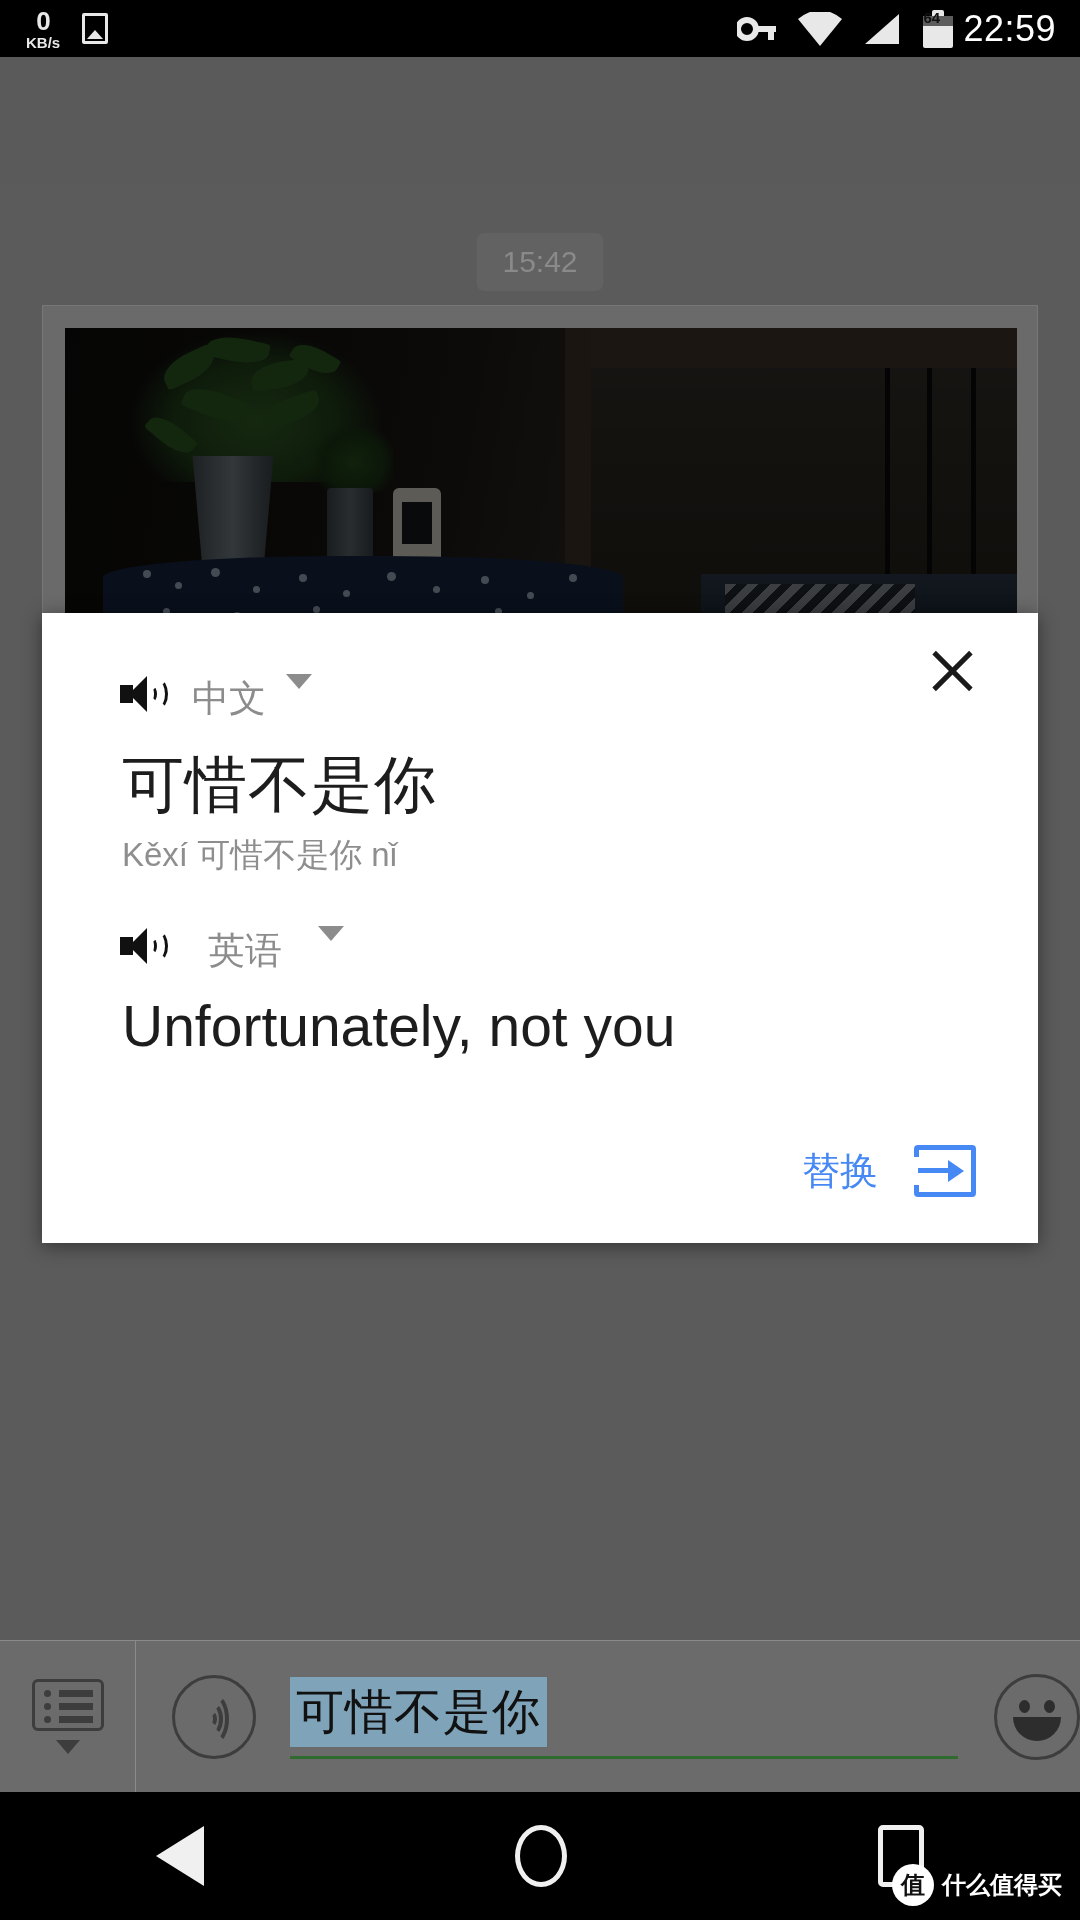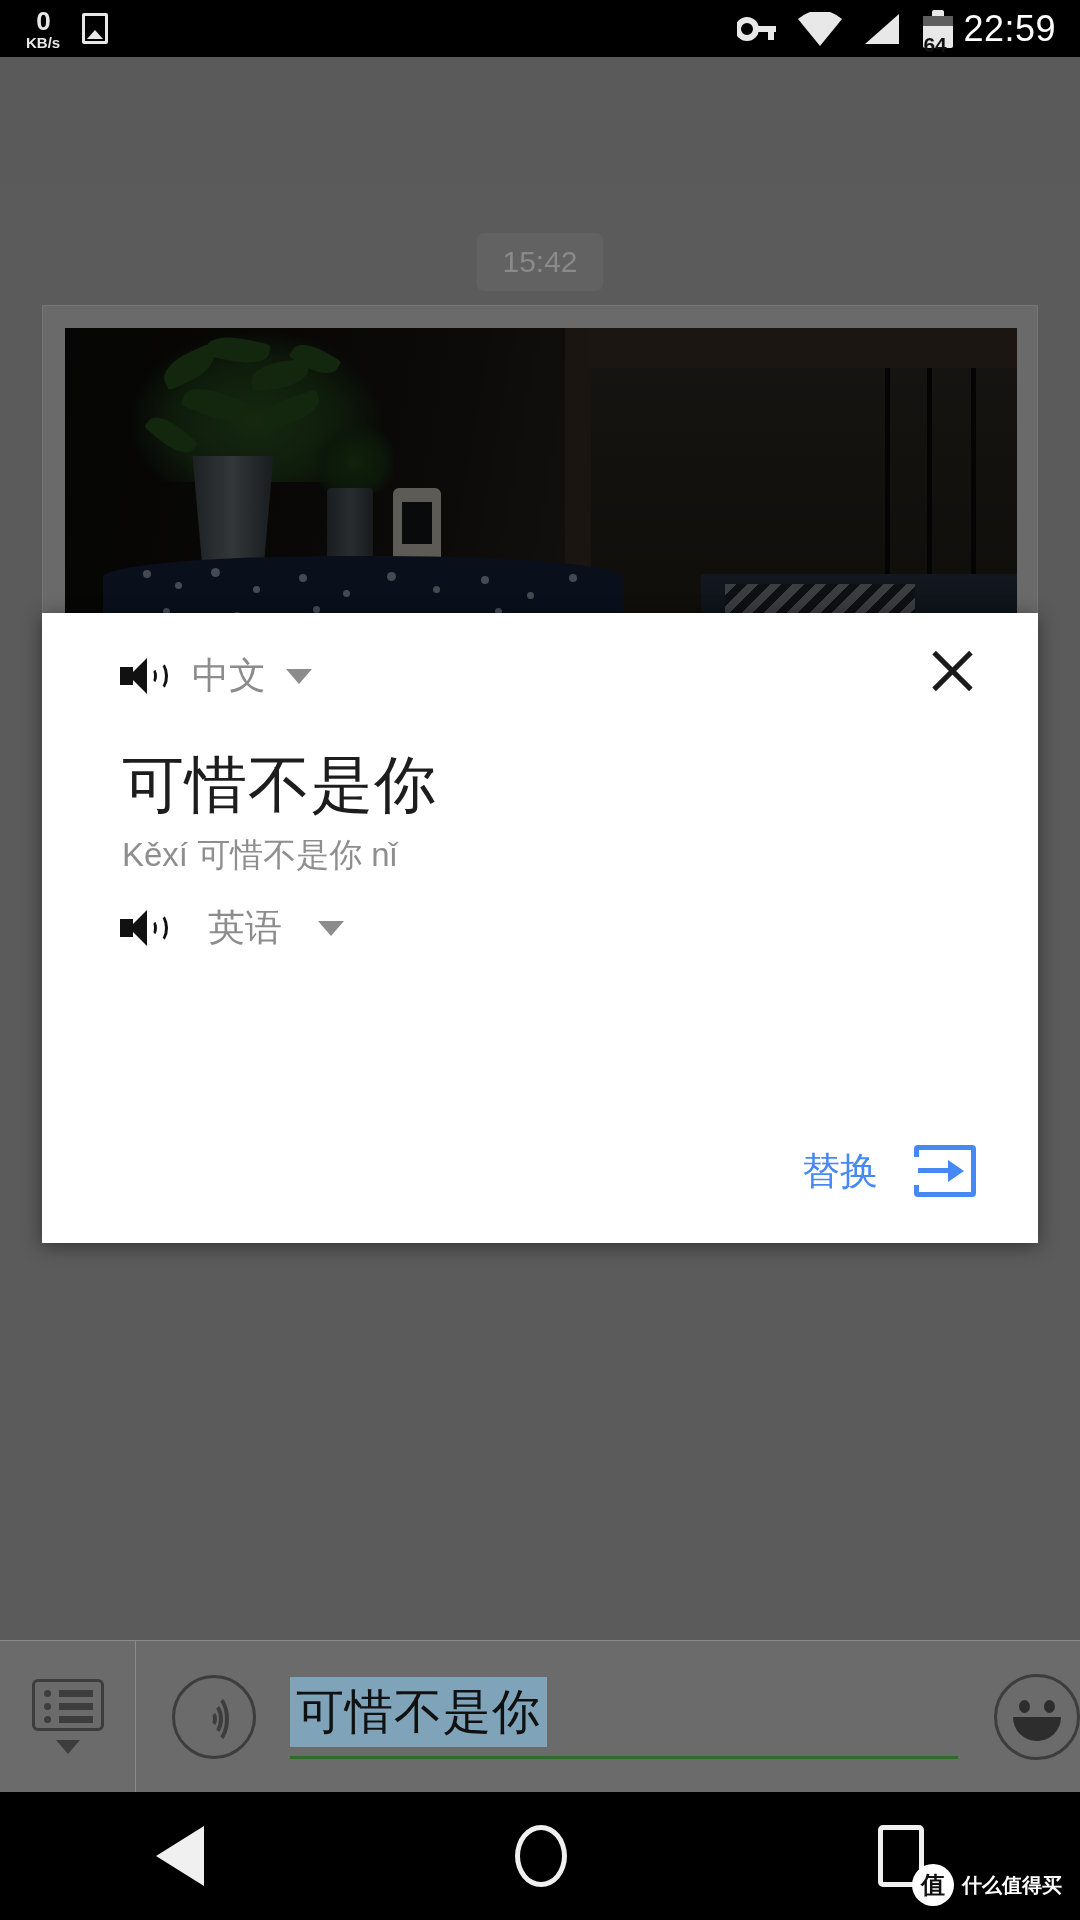--- a/index.html
+++ b/index.html
@@ -19,22 +19,22 @@
   .sb-photo{ margin-left:22px; width:26px; height:31px; border:3px solid #e8e8e8; border-radius:2px; position:relative; overflow:hidden;}
   .sb-photo::after{content:"";position:absolute;left:2px;bottom:2px;width:0;height:0;
     border-left:8px solid transparent;border-right:8px solid transparent;border-bottom:9px solid #e8e8e8;}
   .sb-right{ margin-left:auto; display:flex; align-items:center; padding-right:24px; }
   .sb-ico{ margin-left:20px; display:flex; align-items:center; }
   .clock{ font-size:36px; margin-left:10px; letter-spacing:0.5px; color:#fff; }
   .batt{ position:relative; width:30px; height:38px; }
   .batt .shell{ position:absolute; left:0; top:6px; width:30px; height:32px; background:#e8e8e8; border-radius:2px;}
   .batt .nub{ position:absolute; left:9px; top:0; width:12px; height:8px; background:#e8e8e8; border-radius:2px 2px 0 0;}
   .batt .lvl{ position:absolute; left:0; top:6px; width:30px; height:10px; background:#5d5d5d;}
-  .batt .pct{ position:absolute; left:0; top:24px; width:16px; text-align:center;
-      font-size:21px; font-weight:700; color:#111; line-height:1;}
+  .batt .pct{ position:absolute; left:0; top:0; width:16px; text-align:center;
+      font-size:15px; font-weight:700; color:#111; line-height:1;}
 
   
   .appbar{ position:absolute; top:57px; left:0; width:1080px; height:128px;
     background:#131313; display:flex; align-items:center; }
   .back-arrow{ margin-left:40px; width:58px; height:58px; position:relative; }
   .back-arrow::before{ content:""; position:absolute; left:4px; top:28px; width:50px; height:4px; background:#7a7a7a;}
   .back-arrow::after{ content:""; position:absolute; left:3px; top:13px; width:32px; height:32px;
      border-left:4px solid #7a7a7a; border-bottom:4px solid #7a7a7a; transform:rotate(45deg); }
   .appbar .vdiv{ width:2px; height:62px; background:#2e2e2e; margin-left:38px; }
   .appbar .title{ margin-left:36px; font-size:44px; color:#808080; letter-spacing:2px; }
@@ -75,21 +75,21 @@
   .photo .dot{ position:absolute; background:#cdd6e4; border-radius:50%; opacity:.72; }
   .photo .sofa{ position:absolute; left:636px; top:246px; width:316px; height:54px;
       background:linear-gradient(180deg,#2a3647,#1d2733);}
   .photo .zig{ position:absolute; left:660px; top:256px; width:190px; height:44px;
       background:repeating-linear-gradient(135deg,#cfcfcf 0 8px,#1c1c1c 8px 16px); opacity:.55;}
   .photo .shade{ position:absolute; inset:0; background:rgba(0,0,0,.55); }
 
   
   .dialog{ position:absolute; left:42px; top:613px; width:996px; height:630px;
     background:#fff; box-shadow:0 3px 18px rgba(0,0,0,.45); }
-  .dlg-row{ display:flex; align-items:center; }
+  .dlg-row{ display:flex; align-items:flex-start;margin-top:23px; }
   .lang-row{ position:absolute; left:78px; top:38px; }
   .lang-row2{ position:absolute; left:78px; top:290px;gap:16px; }
   .spk{ position:relative; width:46px; height:40px; }
   .spk .body{ position:absolute; left:0; top:11px; width:13px; height:18px; background:#111; }
   .spk .cone{ position:absolute; left:9px; top:2px; width:0; height:0;
       border-top:18px solid transparent; border-bottom:18px solid transparent; border-right:18px solid #111; }
   .spk .w1,.spk .w2{ position:absolute; border:3px solid #111; border-radius:50%;
       border-left-color:transparent; border-top-color:transparent; border-bottom-color:transparent; }
   .spk .w1{ left:27px; top:12px; width:10px; height:16px; }
   .spk .w2{ left:30px; top:5px; width:18px; height:30px; }
@@ -143,21 +143,21 @@
   
   .navbar{ position:absolute; top:1792px; left:0; width:1080px; height:128px; background:#000;
      display:flex; align-items:center; justify-content:space-around; }
   .nav-back{ width:0;height:0;border-top:30px solid transparent;border-bottom:30px solid transparent;
      border-right:48px solid #f0f0f0;}
   .nav-home{ width:52px;height:62px;border:5px solid #f0f0f0;border-radius:50%;}
   .nav-rec{ width:46px;height:62px;border:5px solid #f0f0f0;border-radius:5px;}
   .watermark{ position:absolute; right:18px; bottom:14px; display:flex; align-items:center; }
   .wm-logo{ width:42px;height:42px;background:#fff;border-radius:50%;display:flex;
      align-items:center;justify-content:center;font-size:24px;color:#111;font-weight:700;}
-  .wm-text{ margin-left:8px; font-size:20px; color:#fff; font-weight:700; }
+  .wm-text{ margin-left:8px; font-size:24px; color:#fff; font-weight:700; }
 </style>
 </head>
 <body>
 
 <div id="screen">
 
   <div class="statusbar">
     <div class="net-speed">
       <span class="nval">0</span>
       <span class="nunit">KB/s</span>
@@ -266,20 +266,21 @@
       <span class="spk">
         <span class="body"></span>
           <span class="cone"></span>
           <span class="w1"></span>
           <span class="w2"></span>
       </span>
       <span class="lang-lbl">英语</span>
       <span class="caret"></span>
     </div>
 
+    <div class="tgt-text">Unfortunately, not you</div>
 
     <div class="replace-row">
       <span class="replace-lbl">替换</span>
       <span class="replace-ico">
         <span class="box"></span>
           <span class="cut"></span>
           <span class="arr"></span>
           <span class="tip"></span>
       </span>
     </div>

